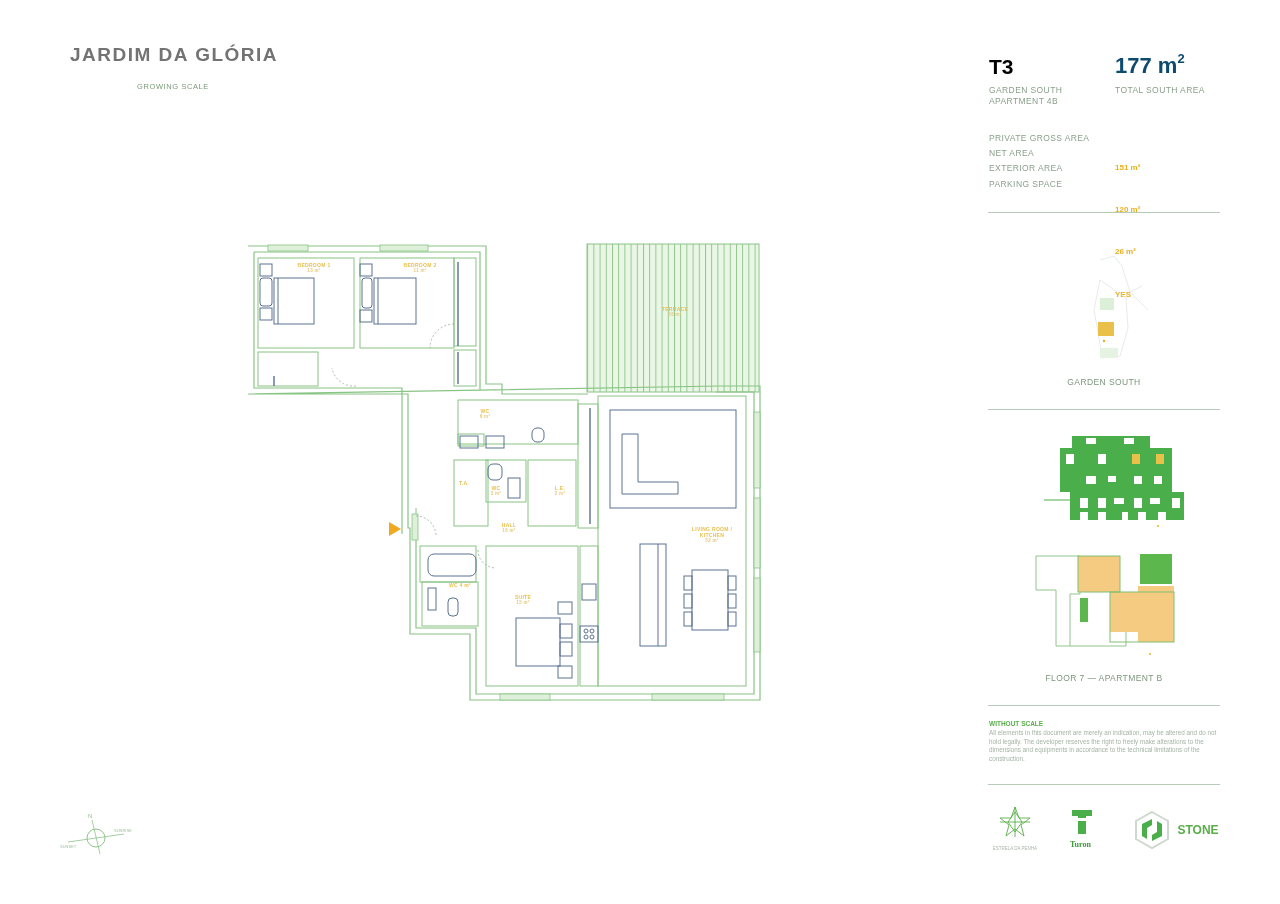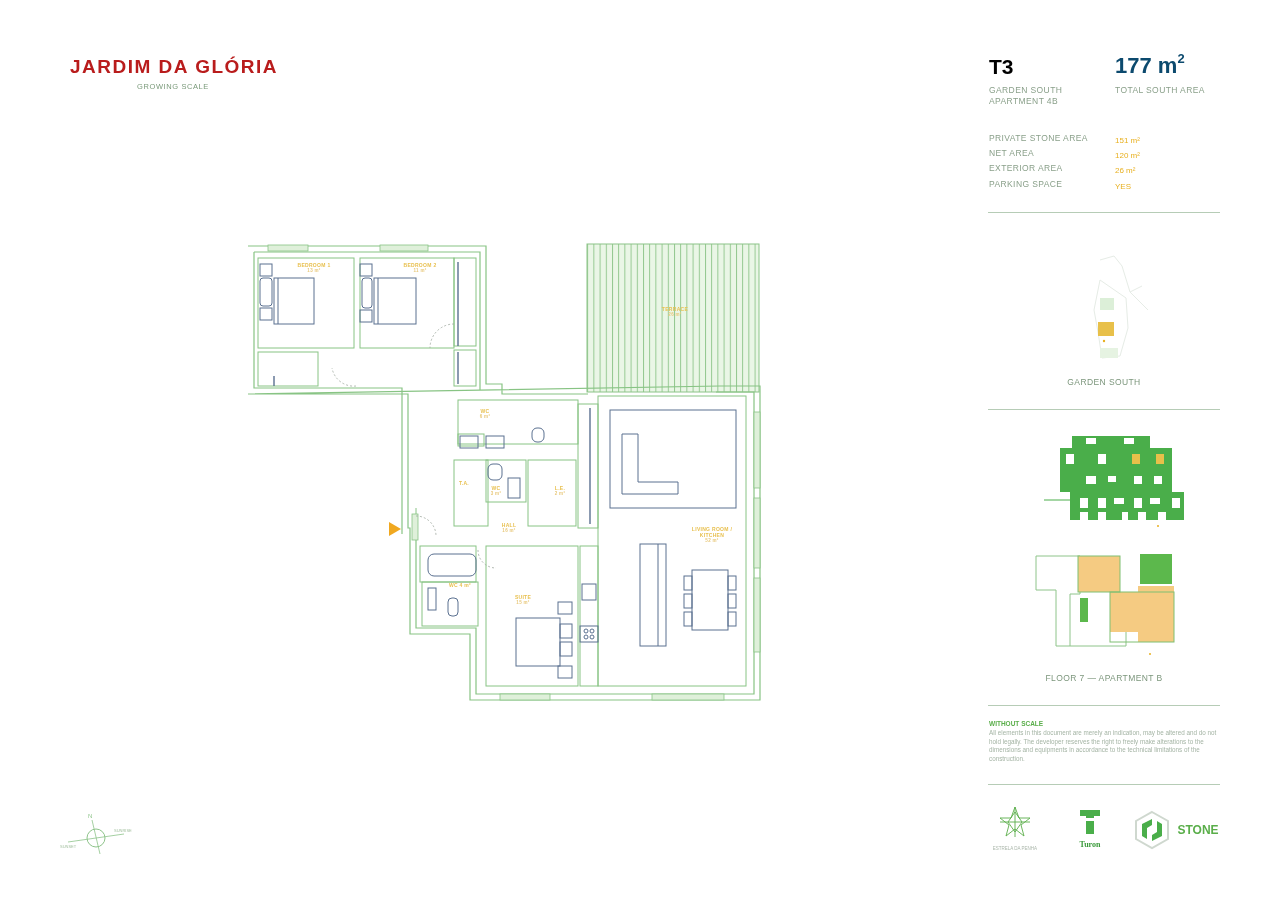--- a/index.html
+++ b/index.html
@@ -1,24 +1,24 @@
 <!DOCTYPE html>
 <html><head>
 <meta charset="utf-8">
 <style>
   html, body { margin:0; padding:0; background:#ffffff; }
   body { width:1280px; height:904px; position:relative; overflow:hidden; font-family:"Liberation Sans", sans-serif; }
   .abs { position:absolute; }
-  .logo-title { left:70px; top:56px; font-size:19px; font-weight:bold; letter-spacing:1.5px; color:#b91c1c; white-space:nowrap; }
+  .logo-title { left:70px; top:44px; font-size:19px; font-weight:bold; letter-spacing:1.5px; color:#737373; white-space:nowrap; }
   .logo-sub { left:137px; top:82px; font-size:7.5px; letter-spacing:0.6px; color:#7a9a7a; }
   .type-big { left:989px; top:55px; font-size:21px; font-weight:bold; color:#000000; }
   .area-big { left:1115px; top:53px; font-size:22px; font-weight:bold; color:#0c4a6e; }
   .area-big sup { font-size:13px; vertical-align:top; position:relative; top:-2px; }
   .lbl { font-size:8.5px; color:#8aa08a; letter-spacing:0.4px; line-height:11px; }
-  .val { font-size:8px; color:#e8b020; font-weight:normal; line-height:15.2px; }
+  .val { font-size:8px; color:#e8b020; font-weight:bold; line-height:15.2px;margin-top:27px; }
   .rule { left:988px; width:232px; height:1px; background:#b6ccb6; }
   .caption { font-size:8.5px; color:#7c967c; letter-spacing:0.4px; text-align:center; }
   .disc-title { left:989px; top:720px; font-size:6.5px; font-weight:bold; color:#5aae4a; }
   .disc-body { left:989px; top:729px; width:232px; font-size:6.3px; line-height:8.6px; color:#a4b4a4; }
   .room-lbl { font-size:5px; font-weight:bold; color:#e8c050; text-align:center; letter-spacing:0.3px; line-height:6px; }
   .room-area { font-size:4.5px; color:#e8c87a; text-align:center; display:block; }
 </style>
 </head>
 <body>
 
@@ -27,21 +27,21 @@
 
 <div class="abs type-big">T3</div>
 <div class="abs area-big"><span>177 m</span><sup>2</sup></div>
 <div class="abs lbl" style="left:989px;top:85px;">
   <div>GARDEN SOUTH</div>
   <div>APARTMENT 4B</div>
 </div>
 <div class="abs lbl" style="left:1115px;top:85px;">TOTAL SOUTH AREA</div>
 
 <div class="abs" style="left:989px;top:131px;">
-  <div class="lbl" style="line-height:15.2px">PRIVATE STONE AREA</div>
+  <div class="lbl" style="line-height:15.2px">PRIVATE GROSS AREA</div>
   <div class="lbl" style="line-height:15.2px">NET AREA</div>
   <div class="lbl" style="line-height:15.2px">EXTERIOR AREA</div>
   <div class="lbl" style="line-height:15.2px">PARKING SPACE</div>
 </div>
 <div class="abs" style="left:1115px;top:133px;">
   <div class="val">151 m²</div>
   <div class="val">120 m²</div>
   <div class="val">26 m²</div>
   <div class="val">YES</div>
 </div>
@@ -118,21 +118,21 @@
   <svg width="34" height="34" viewBox="0 0 34 34">
     <g fill="none" stroke="#5aae4a" stroke-width="0.9">
       <polygon points="17,2 21,13 32,13 23,20 26,31 17,24 8,31 11,20 2,13 13,13"></polygon>
       <polygon points="17,7 24,17 17,27 10,17"></polygon>
       <line x1="2" y1="17" x2="32" y2="17"></line>
         <line x1="17" y1="2" x2="17" y2="32"></line>
     </g>
   </svg>
   <div style="font-size:4.5px;color:#aab6aa;margin-top:3px;">ESTRELA DA PENHA</div>
 </div>
-<div class="abs" style="left:1070px;top:808px;width:40px;text-align:center;">
+<div class="abs" style="left:1070px;top:808px;width:40px;">
   <svg width="24" height="28" viewBox="0 0 24 28">
     <path d="M2 2 H22 V8 H16 V26 H8 V8 H2 Z" fill="#4aae4a"></path>
     <path d="M4 10 H20 V13 H4 Z" fill="#ffffff"></path>
   </svg>
   <div style="font-size:8px;font-weight:bold;color:#3a9a3a;font-family:'Liberation Serif',serif;">Turon</div>
 </div>
 <div class="abs" style="left:1133px;top:810px;">
   <svg width="38" height="40" viewBox="0 0 38 40" style="vertical-align:middle">
     <polygon points="19,2 35,11 35,29 19,38 3,29 3,11" fill="none" stroke="#cfd8cf" stroke-width="2"></polygon>
     <path d="M9 14 L19 9 L19 15 L14 18 L14 29 L9 26 Z" fill="#4aae4a"></path>

